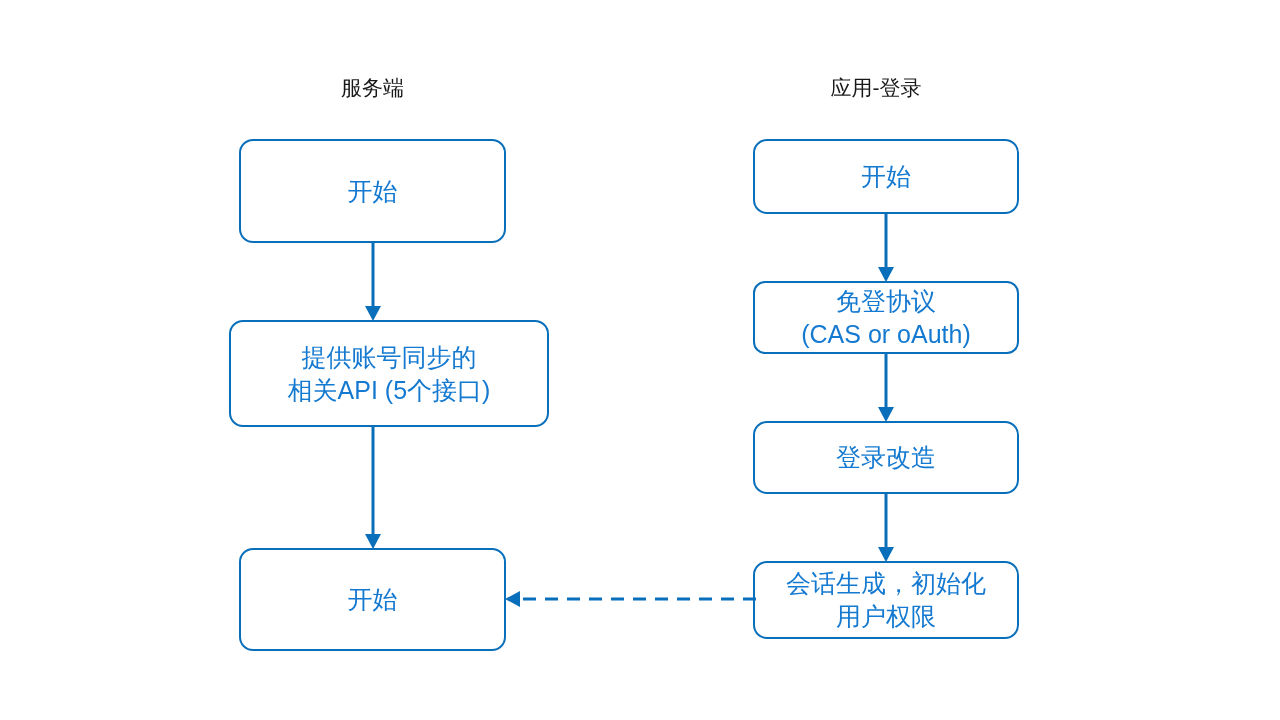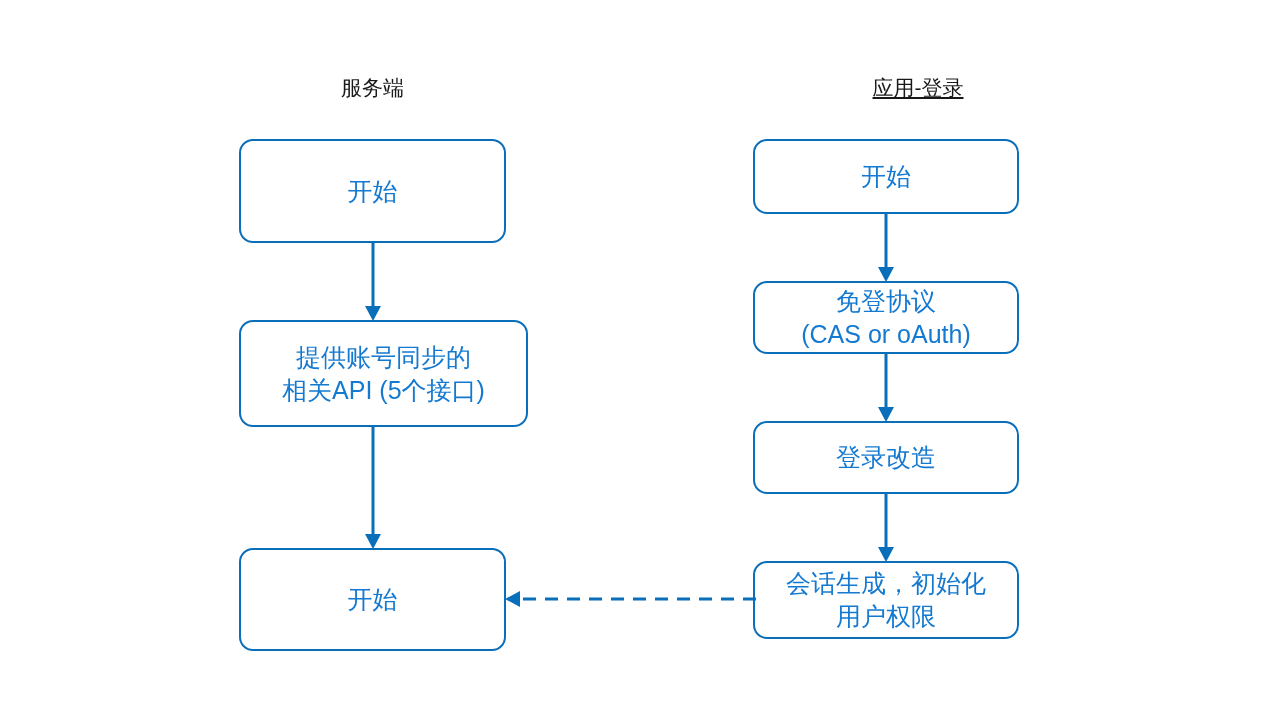--- a/index.html
+++ b/index.html
@@ -54,32 +54,32 @@
     overflow: visible;
   }
 </style>
 </head>
 <body>
 
 <div id="canvas">
 
   <div class="lane-title" style="left:239px; top:71px; width:267px;">服务端</div>
 
-  <div class="lane-title" style="left:785px; top:71px; width:266px;text-decoration:underline;">应用-登录</div>
+  <div class="lane-title" style="left:743px; top:71px; width:266px;">应用-登录</div>
 
   <div class="node" style="left:239px; top:139px; width:267px; height:104px;">开始</div>
 
-  <div class="node" style="left:239px; top:320px; width:289px; height:107px;">提供账号同步的
+  <div class="node" style="left:229px; top:320px; width:320px; height:107px;">提供账号同步的
 相关API (5个接口)</div>
 
   <div class="node" style="left:239px; top:548px; width:267px; height:103px;">开始</div>
 
   <div class="node" style="left:753px; top:139px; width:266px; height:75px;">开始</div>
 
-  <div class="node" style="left:753px; top:281px; width:266px; height:73px;">免登协议
+  <div class="node" style="left:753px; top:281px; width:266px; height:73px;border-radius:12px;">免登协议
 (CAS or oAuth)</div>
 
   <div class="node" style="left:753px; top:561px; width:266px; height:78px;">会话生成，初始化
 用户权限</div>
 
   <div class="node" style="left:753px; top:421px; width:266px; height:73px;">登录改造</div>
 
   <div class="conn" style="left:362px; top:243px; width:22px; height:79px;">
     <svg width="22" height="79" viewBox="0 0 22 79">
       <line x1="11" y1="0" x2="11" y2="68" stroke="#0a6fbb" stroke-width="3"></line>

